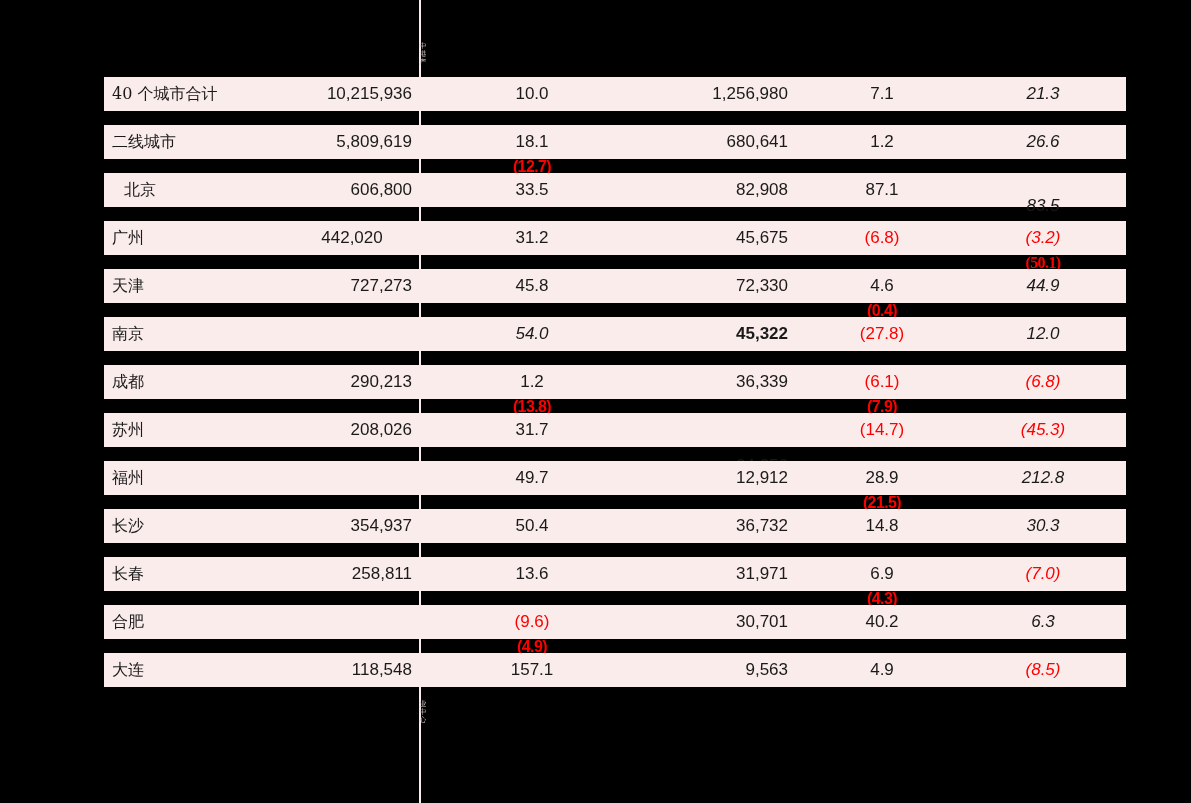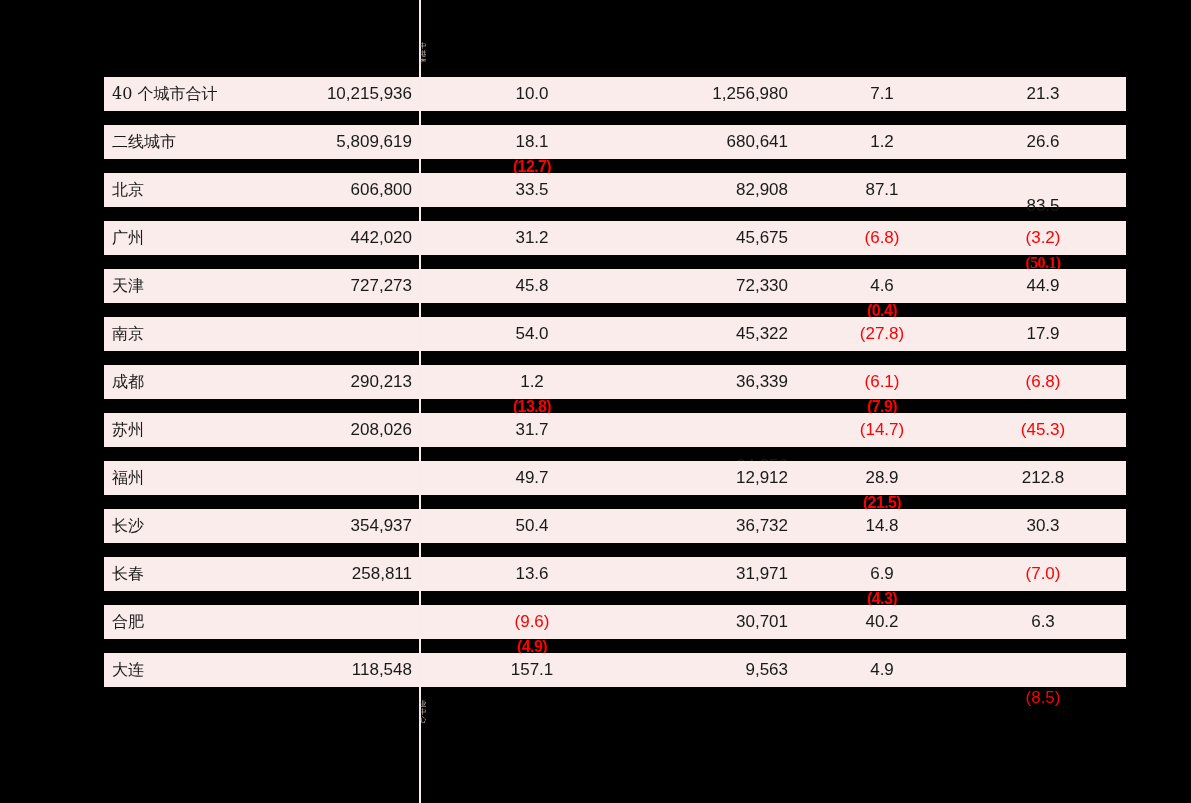--- a/index.html
+++ b/index.html
@@ -53,21 +53,21 @@
   .cell.city{
     left:104px;width:180px;
     text-align:left;
     font-family:"DejaVu Serif","Liberation Serif",serif;
     font-size:16px;
   }
   .cell.c1{left:284px;width:120px;text-align:right;}
   .cell.c2{left:440px;width:168px;text-align:center;}
   .cell.c3{left:620px;width:160px;text-align:right;}
   .cell.c4{left:800px;width:148px;text-align:center;}
-  .cell.c5{left:960px;width:150px;text-align:center;}
+  .cell.c5{left:960px;width:150px;text-align:center;font-style:italic;}
 
   .neg{color:#ff0000;}
 
   
   .overflow{
     position:absolute;
     height:20px;
     line-height:20px;
     font-size:16px;
     font-weight:bold;
@@ -94,48 +94,48 @@
       <div class="cell c5" style="top: 77px;">21.3</div>
       <div class="band" style="top: 125px;"></div>
       <div class="cell city" style="top: 125px;">二线城市</div>
       <div class="cell c1" style="top: 125px;">5,809,619</div>
       <div class="cell c2" style="top: 125px;">18.1</div>
       <div class="cell c3" style="top: 125px;">680,641</div>
       <div class="cell c4" style="top: 125px;">1.2</div>
       <div class="cell c5" style="top: 125px;">26.6</div>
       <div class="overflow o2" style="top: 157px;">(12.7)</div>
       <div class="band" style="top: 173px;"></div>
-      <div class="cell city" style="top: 173px;">北京</div>
+      <div class="cell city" style="top: 173px; margin-left: 12px;">北京</div>
       <div class="cell c1" style="top: 173px;">606,800</div>
       <div class="cell c2" style="top: 173px;">33.5</div>
       <div class="cell c3" style="top: 173px;">82,908</div>
       <div class="cell c4" style="top: 173px;">87.1</div>
       <div class="cell c5" style="top: 173px; margin-top: 16px;">83.5</div>
       <div class="band" style="top: 221px;"></div>
       <div class="cell city" style="top: 221px;">广州</div>
-      <div class="cell c1" style="top: 221px;">442,020</div>
+      <div class="cell c1" style="top: 221px; text-align: center;">442,020</div>
       <div class="cell c2" style="top: 221px;">31.2</div>
       <div class="cell c3" style="top: 221px;">45,675</div>
       <div class="cell c4 neg" style="top: 221px;">(6.8)</div>
       <div class="cell c5 neg" style="top: 221px;">(3.2)</div>
       <div class="overflow o5" style="top: 253px;">(50.1)</div>
       <div class="band" style="top: 269px;"></div>
       <div class="cell city" style="top: 269px;">天津</div>
       <div class="cell c1" style="top: 269px;">727,273</div>
       <div class="cell c2" style="top: 269px;">45.8</div>
       <div class="cell c3" style="top: 269px;">72,330</div>
       <div class="cell c4" style="top: 269px;">4.6</div>
       <div class="cell c5" style="top: 269px;">44.9</div>
       <div class="overflow o4" style="top: 301px;">(0.4)</div>
       <div class="band" style="top: 317px;"></div>
       <div class="cell city" style="top: 317px;">南京</div>
-      <div class="cell c2" style="top: 317px;">54.0</div>
-      <div class="cell c3" style="top: 317px;">45,322</div>
+      <div class="cell c2" style="top: 317px; font-style: italic;">54.0</div>
+      <div class="cell c3" style="top: 317px; font-weight: bold;">45,322</div>
       <div class="cell c4 neg" style="top: 317px;">(27.8)</div>
-      <div class="cell c5" style="top: 317px;">17.9</div>
+      <div class="cell c5" style="top: 317px;">12.0</div>
       <div class="band" style="top: 365px;"></div>
       <div class="cell city" style="top: 365px;">成都</div>
       <div class="cell c1" style="top: 365px;">290,213</div>
       <div class="cell c2" style="top: 365px;">1.2</div>
       <div class="cell c3" style="top: 365px;">36,339</div>
       <div class="cell c4 neg" style="top: 365px;">(6.1)</div>
       <div class="cell c5 neg" style="top: 365px;">(6.8)</div>
       <div class="overflow o2" style="top: 397px;">(13.8)</div>
       <div class="overflow o4" style="top: 397px;">(7.9)</div>
       <div class="band" style="top: 413px;"></div>
@@ -173,21 +173,21 @@
       <div class="cell c3" style="top: 605px;">30,701</div>
       <div class="cell c4" style="top: 605px;">40.2</div>
       <div class="cell c5" style="top: 605px;">6.3</div>
       <div class="overflow o2" style="top: 637px;">(4.9)</div>
       <div class="band" style="top: 653px;"></div>
       <div class="cell city" style="top: 653px;">大连</div>
       <div class="cell c1" style="top: 653px;">118,548</div>
       <div class="cell c2" style="top: 653px;">157.1</div>
       <div class="cell c3" style="top: 653px;">9,563</div>
       <div class="cell c4" style="top: 653px;">4.9</div>
-      <div class="cell c5 neg" style="top: 653px; margin-top: 28px;">(8.5)</div>
+      <div class="cell c5 neg" style="top: 653px;">(8.5)</div>
     </div>
 
   <div class="vrule"></div>
   <div class="vrule-frag" id="frag-top" style="top: 42px; height: 36px;">中
 港
 产</div>
   <div class="vrule-frag" id="frag-bottom" style="top: 700px; height: 60px;">业
 中
 心</div>
 

